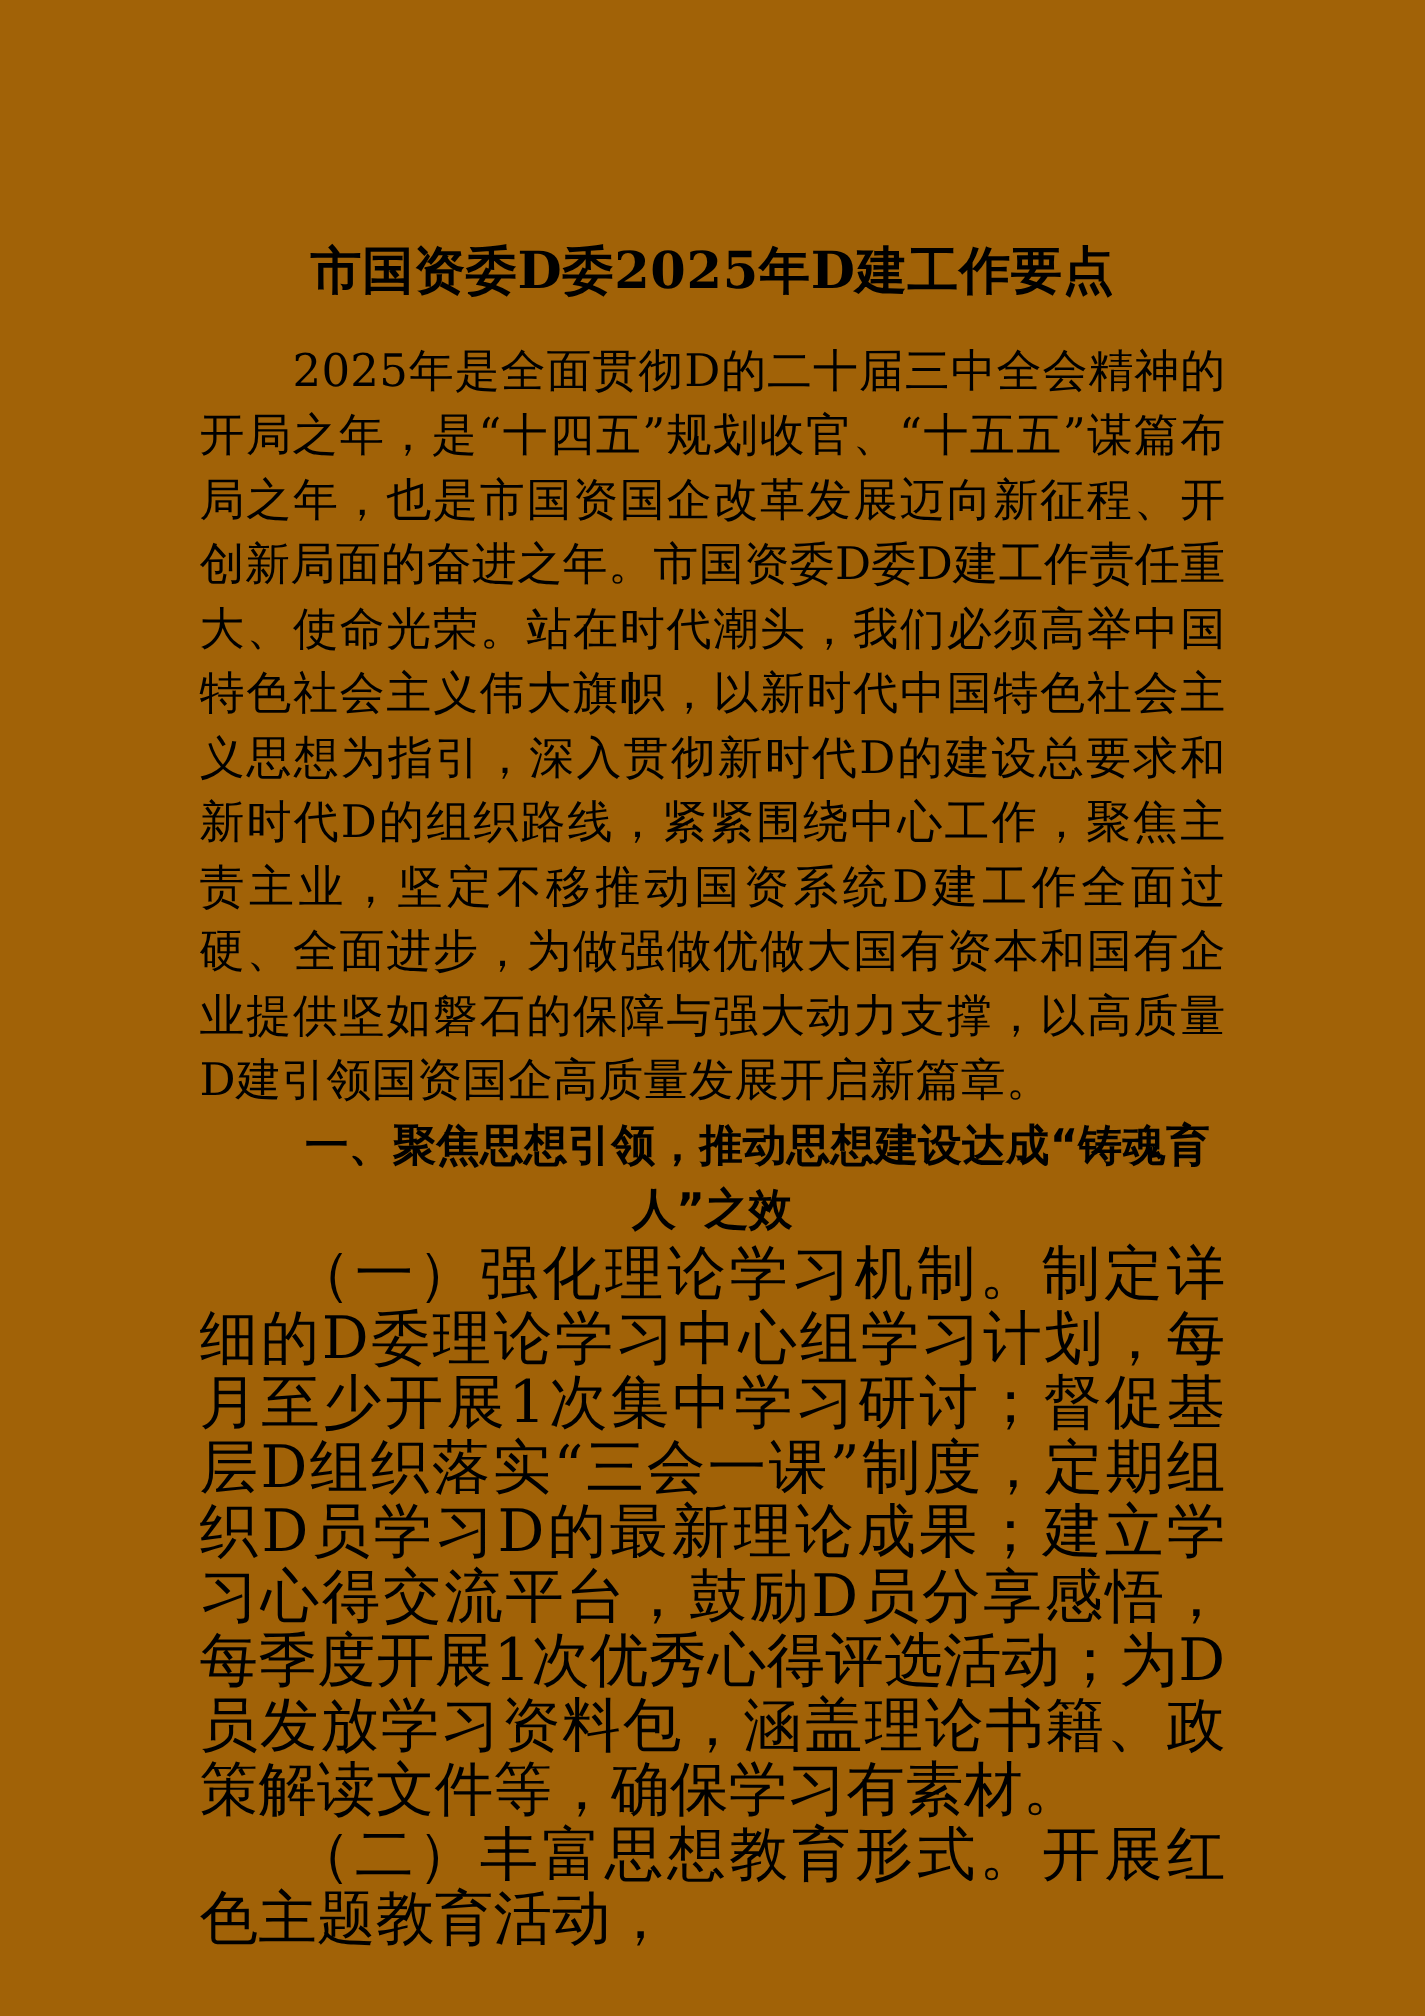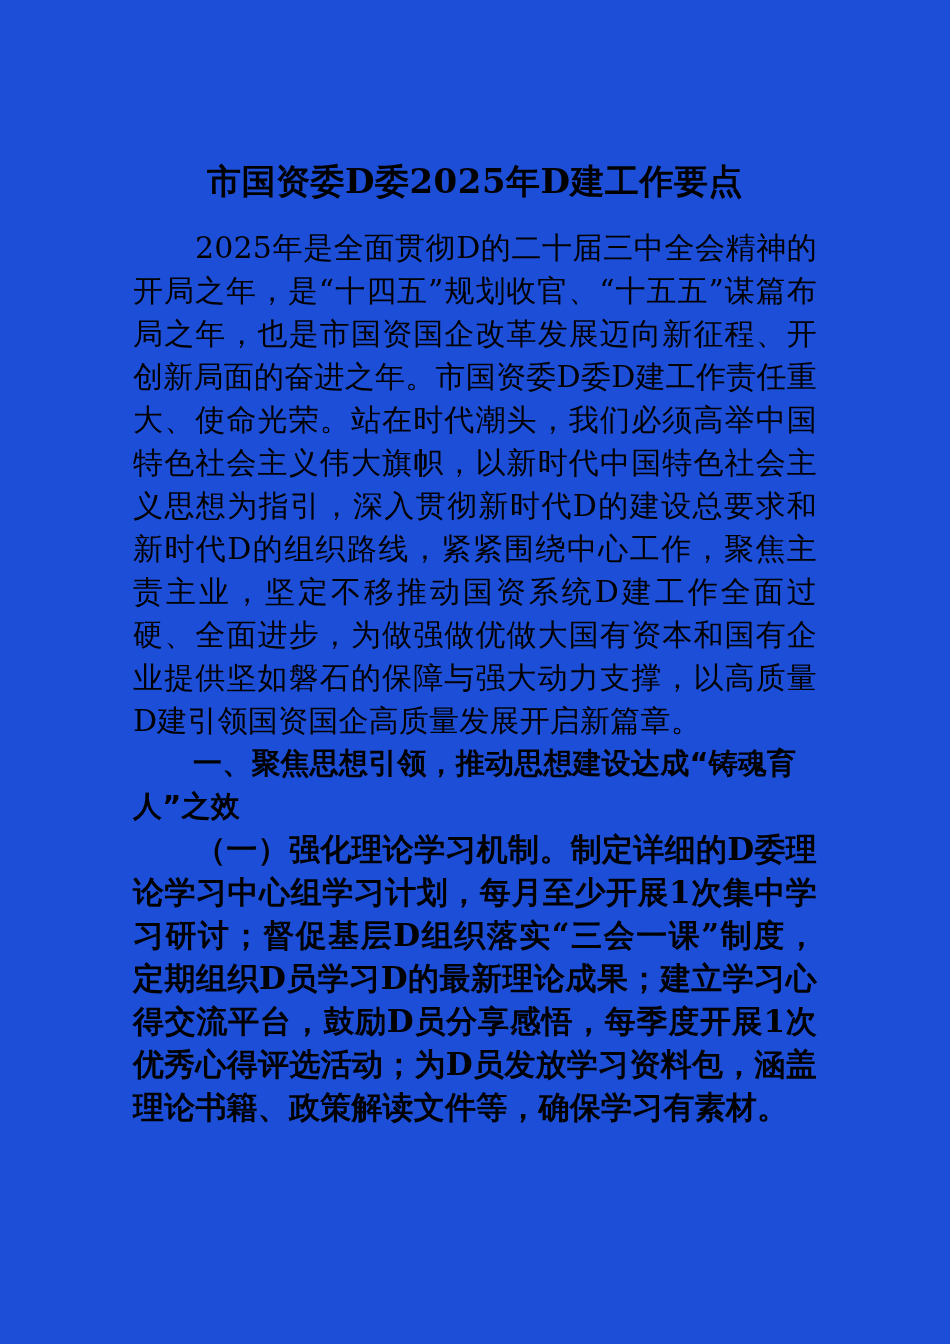--- a/index.html
+++ b/index.html
@@ -13,21 +13,21 @@
     overflow: hidden;
     font-family: "DejaVu Serif", serif;
     color: #000000;
     -webkit-font-smoothing: antialiased;
   }
 
   .page {
     position: relative;
     width: 950px;
     height: 1344px;
-    background: #1d4ed8;
+    background: #a16207;
     box-sizing: border-box;
     padding: 0 133px 0 133px;
   }
 
   
   .doc-title {
     margin: 0;
     padding-top: 158px;
     text-align: center;
     font-family: "DejaVu Serif", "Liberation Serif", serif;
@@ -56,49 +56,49 @@
     word-break: break-all;
   }
 
   h2.section-heading {
     margin: 0;
     font-family: "DejaVu Sans", "Liberation Sans", sans-serif;
     font-weight: 700;
     font-size: 29px;
     line-height: 43px;
     text-indent: 60px;
-    text-align: left;
+    text-align: center;
     letter-spacing: 0.2px;
     word-break: break-all;
   }
 
   .sub-para {
     margin: 0;
     font-family: "DejaVu Serif", "Liberation Serif", serif;
-    font-size: 31px;
+    font-size: 39px;
     line-height: 43px;
     text-align: justify;
     text-align-last: left;
     text-justify: inter-character;
     text-indent: 62px;
     letter-spacing: 0.2px;
     word-break: break-all;
-    font-weight: bold;
   }
 </style>
 </head>
 <body>
 
 <div class="page">
 
   <h1 class="doc-title">市国资委D委2025年D建工作要点</h1>
 
   <div class="body-region">
 
     <p class="para">2025年是全面贯彻D的二十届三中全会精神的开局之年，是“十四五”规划收官、“十五五”谋篇布局之年，也是市国资国企改革发展迈向新征程、开创新局面的奋进之年。市国资委D委D建工作责任重大、使命光荣。站在时代潮头，我们必须高举中国特色社会主义伟大旗帜，以新时代中国特色社会主义思想为指引，深入贯彻新时代D的建设总要求和新时代D的组织路线，紧紧围绕中心工作，聚焦主责主业，坚定不移推动国资系统D建工作全面过硬、全面进步，为做强做优做大国有资本和国有企业提供坚如磐石的保障与强大动力支撑，以高质量D建引领国资国企高质量发展开启新篇章。</p>
 
     <h2 class="section-heading">一、聚焦思想引领，推动思想建设达成“铸魂育人”之效</h2>
 
     <p class="sub-para">（一）强化理论学习机制。制定详细的D委理论学习中心组学习计划，每月至少开展1次集中学习研讨；督促基层D组织落实“三会一课”制度，定期组织D员学习D的最新理论成果；建立学习心得交流平台，鼓励D员分享感悟，每季度开展1次优秀心得评选活动；为D员发放学习资料包，涵盖理论书籍、政策解读文件等，确保学习有素材。</p>
 
+    <p class="sub-para">（二）丰富思想教育形式。开展红色主题教育活动，</p>
 
   </div>
 </div>
 
 </body></html>

